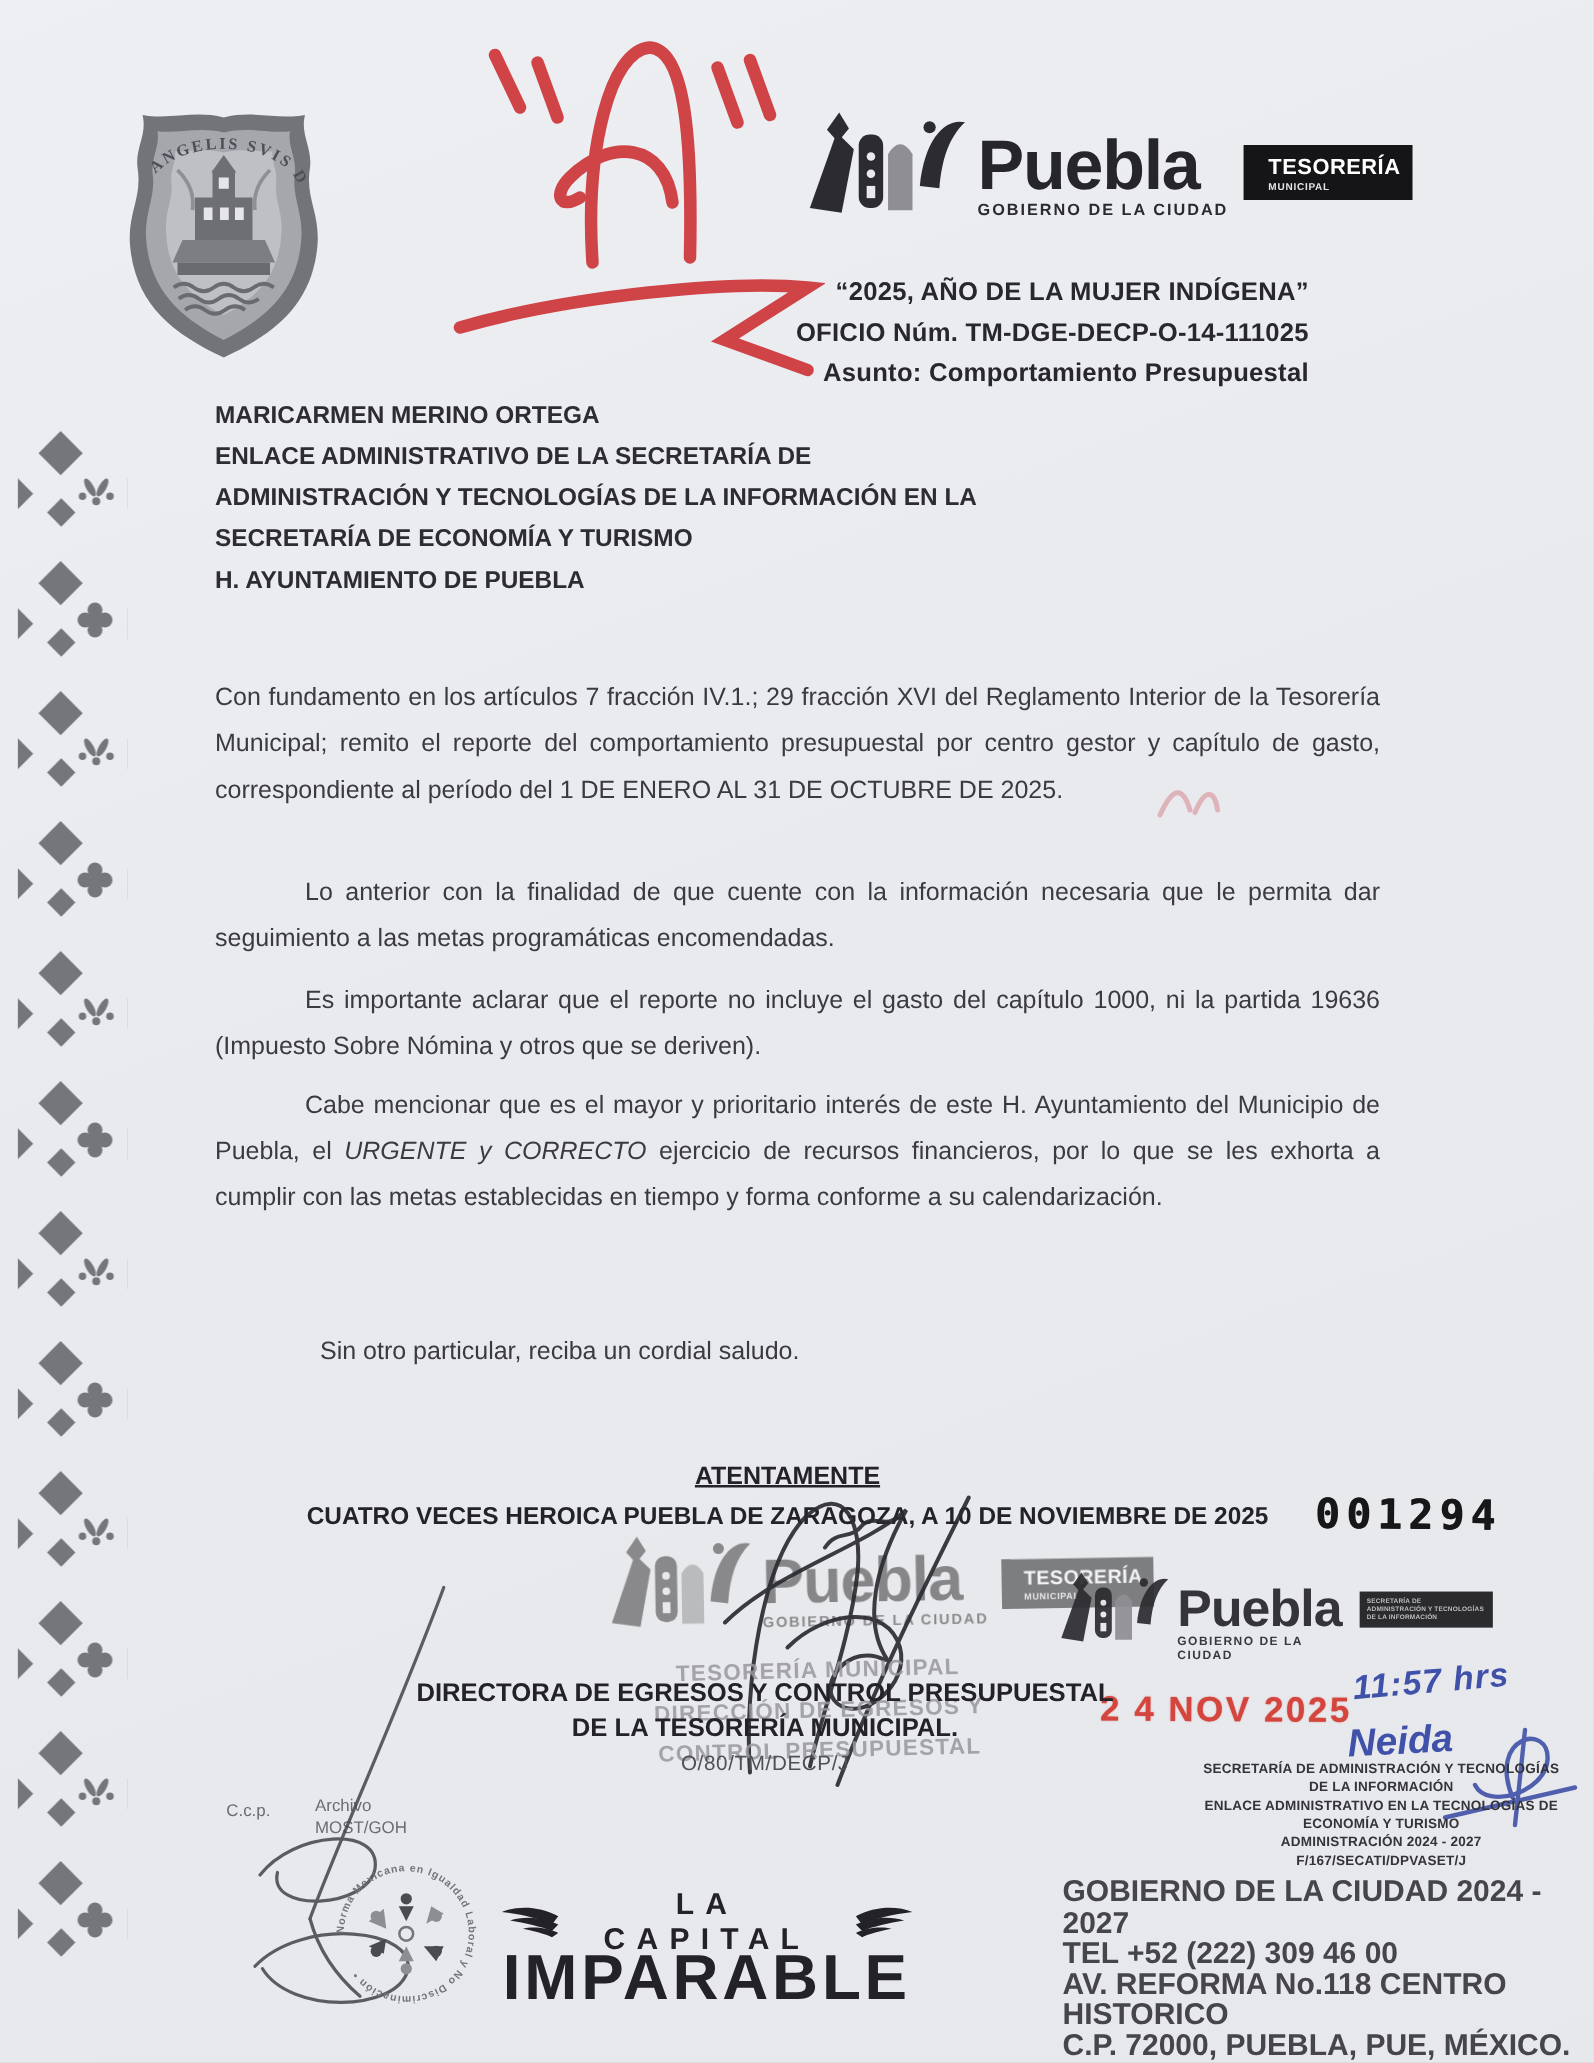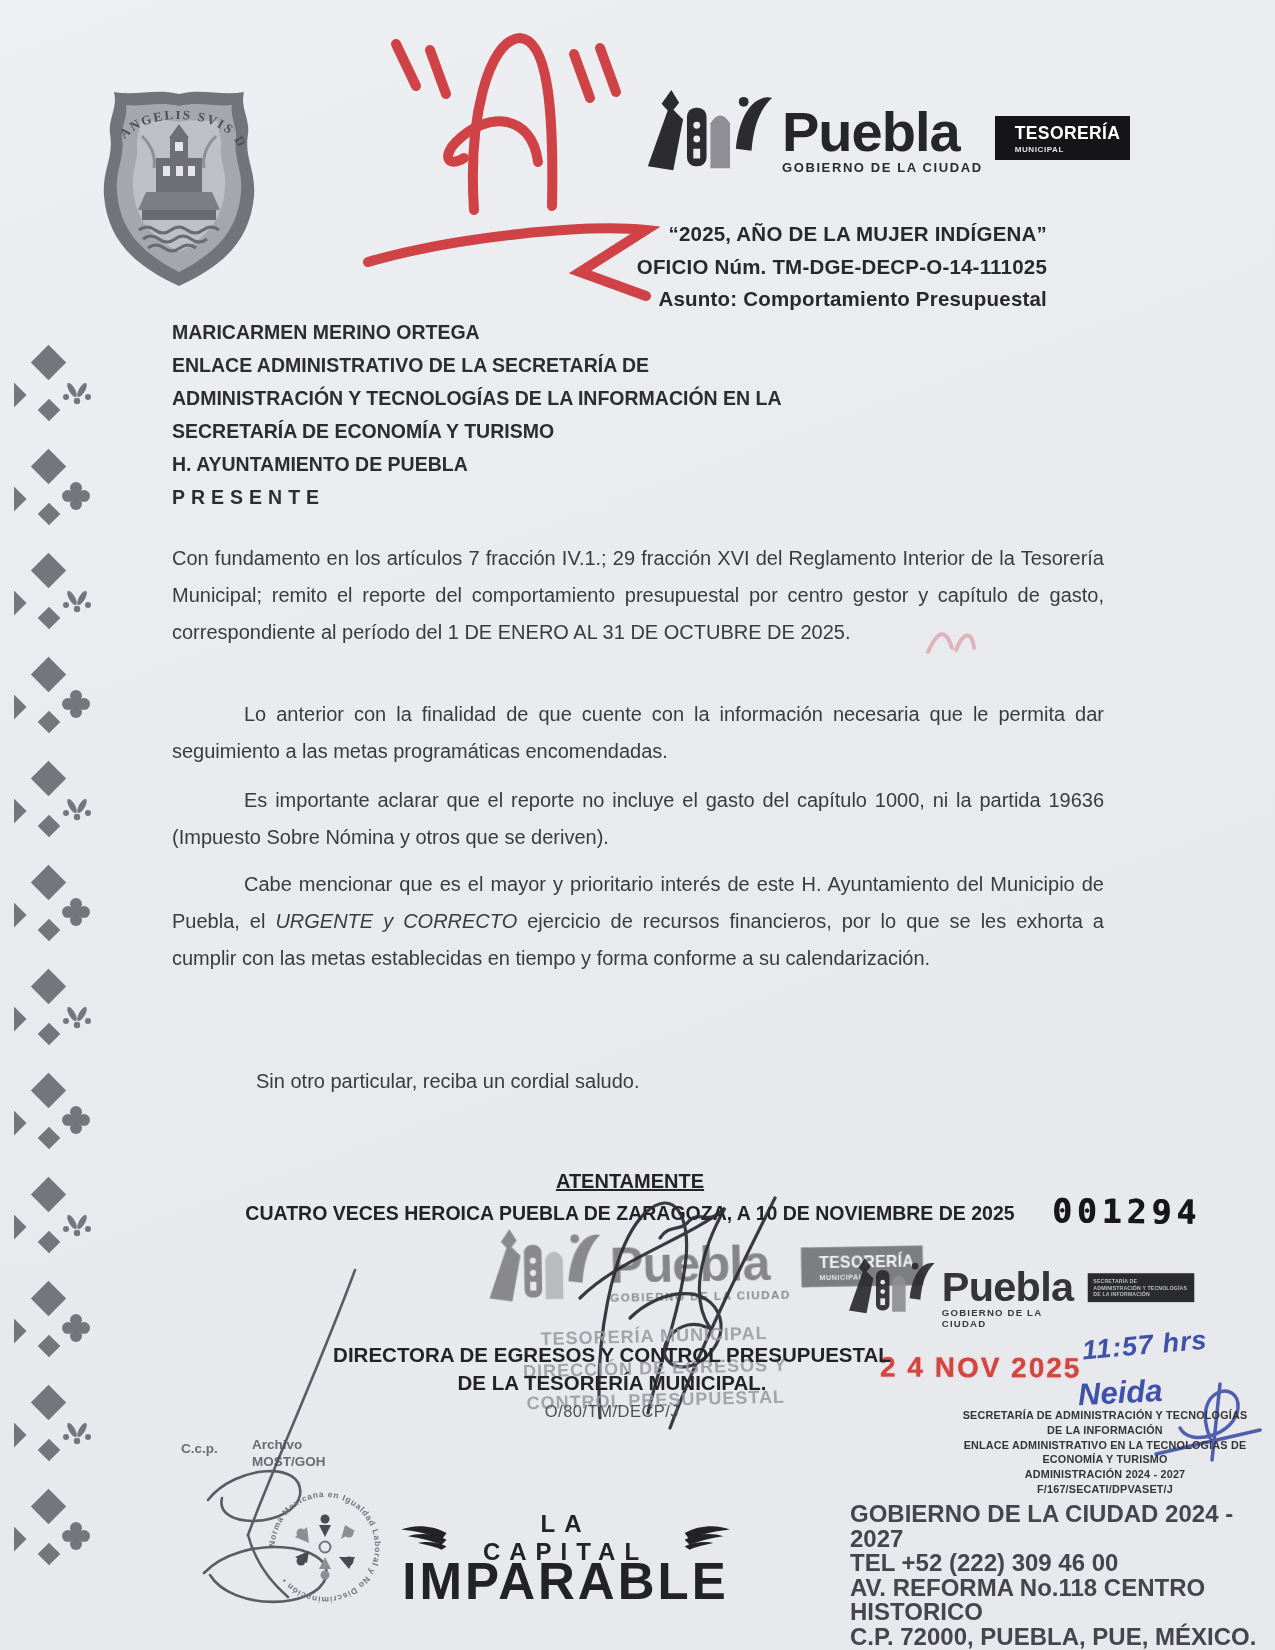--- a/index.html
+++ b/index.html
@@ -43,21 +43,21 @@
   .sig-ref{font-size:16.5px;font-weight:400;color:#4f4f56;margin-top:7px;letter-spacing:.5px;}
   .red-date{left:880px;top:1352px;font-size:28px;font-weight:700;color:#d4453e;
             letter-spacing:2px;transform:rotate(.3deg);text-shadow:0 0 1.2px rgba(212,69,62,.75);}
   .hand{color:#3f51a8;font-style:italic;font-weight:600;}
   .hand-time{left:1082px;top:1330px;font-size:27px;transform:rotate(-5deg);letter-spacing:1px;}
   .hand-name{left:1078px;top:1375px;font-size:31px;transform:rotate(-3deg);}
   .office-stamp{left:950px;top:1408px;width:310px;text-align:center;font-size:10.8px;
             font-weight:700;color:#333338;line-height:14.8px;letter-spacing:.2px;}
   
   .footer-addr{left:850px;top:1502px;font-size:24px;font-weight:700;color:#45454b;line-height:24.5px;}
-  .ccp{font-size:13.5px;font-weight:700;color:#6b6b71;line-height:17px;}
+  .ccp{font-size:13.5px;font-weight:400;color:#6b6b71;line-height:17px;}
   .capital{left:398px;top:1510px;width:335px;text-align:center;color:#232327;}
   .cap-row{display:flex;align-items:center;justify-content:center;gap:6px;}
   .cap1{font-size:24px;font-weight:800;letter-spacing:9px;}
   .cap2{font-size:51px;font-weight:800;letter-spacing:3px;margin-top:-6px;line-height:44px;}
 </style>
 </head>
 <body>
 
 <div class="page">
 
@@ -156,21 +156,20 @@
     <div>OFICIO Núm. TM-DGE-DECP-O-14-111025</div>
     <div>Asunto: Comportamiento Presupuestal</div>
   </div>
 
   <div class="abs recipient">
     <div>MARICARMEN MERINO ORTEGA</div>
     <div>ENLACE ADMINISTRATIVO DE LA SECRETARÍA DE</div>
     <div>ADMINISTRACIÓN Y TECNOLOGÍAS DE LA INFORMACIÓN EN LA</div>
     <div>SECRETARÍA DE ECONOMÍA Y TURISMO</div>
     <div>H. AYUNTAMIENTO DE PUEBLA</div>
-    <div class="presente">PRESENTE</div>
   </div>
 
   <div class="abs para" style="top:540px;">Con fundamento en los artículos 7 fracción IV.1.; 29 fracción XVI del Reglamento Interior de la Tesorería Municipal; remito el reporte del comportamiento presupuestal por centro gestor y capítulo de gasto, correspondiente al período del 1 DE ENERO AL 31 DE OCTUBRE DE 2025.</div>
 
   <svg class="abs" style="left:920px;top:620px;" width="60" height="42">
     <g stroke="#d06a74" stroke-width="4" fill="none" opacity=".42" stroke-linecap="round">
       <path d="M8,32 C18,10 26,8 32,28"></path>
         <path d="M36,30 C44,10 52,12 54,28"></path>
     </g>
   </svg>

